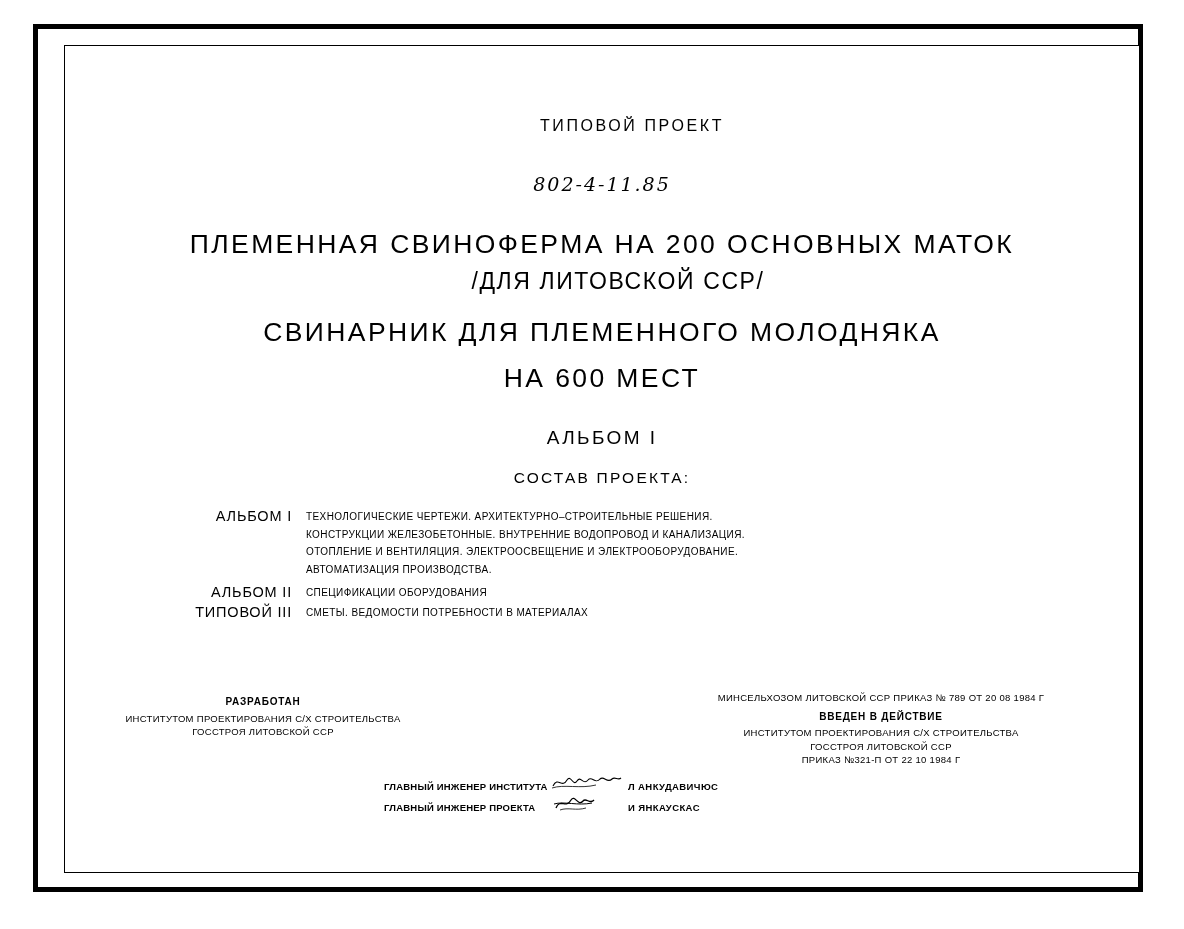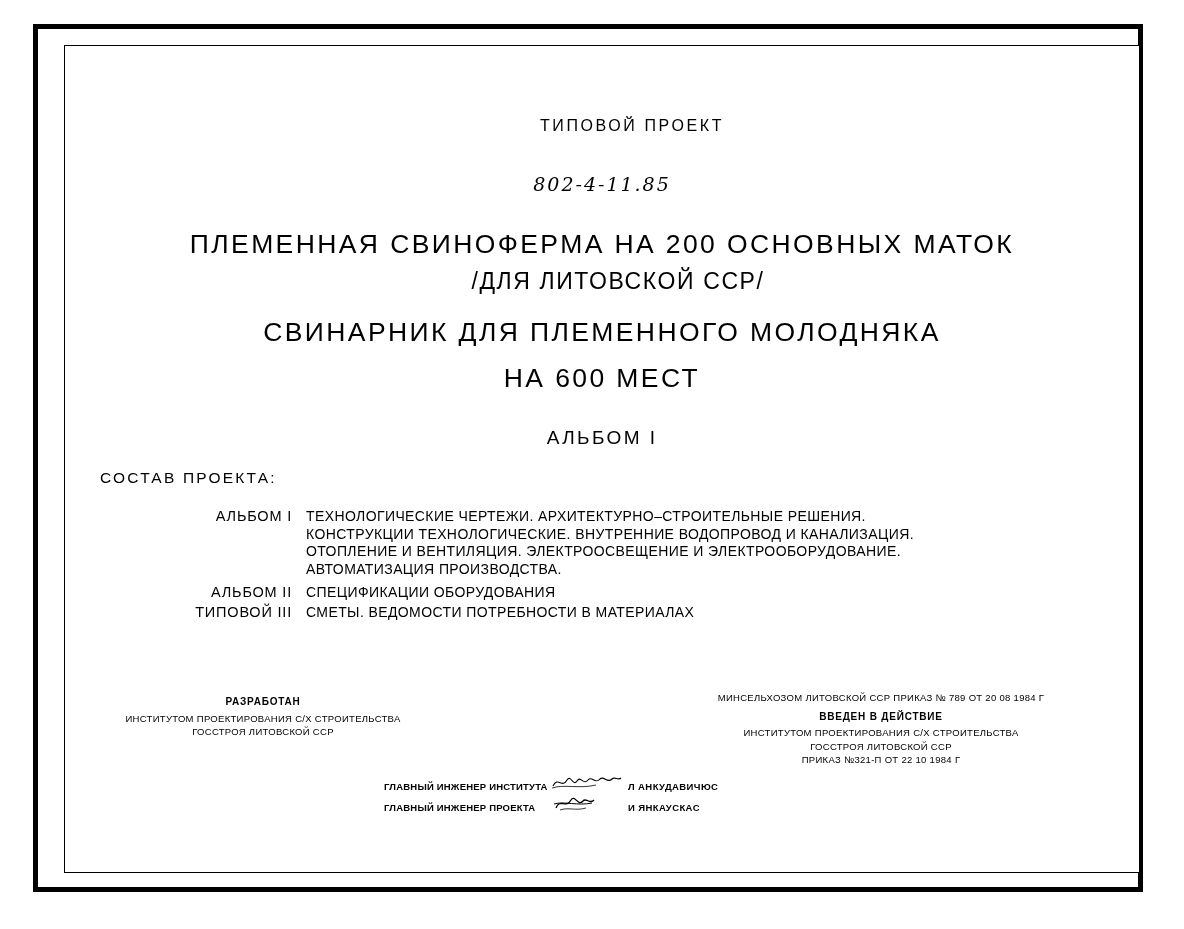--- a/index.html
+++ b/index.html
@@ -114,24 +114,23 @@
     text-align: center;
     font-size: 19px;
     letter-spacing: 2.4px;
   }
 
   .sostav-title {
     position: absolute;
     top: 424px;
     left: 0;
     width: 100%;
-    text-align: left;
+    text-align: center;
     font-size: 15.5px;
     letter-spacing: 2.2px;
-    padding-left: 36px;
   }
 
   .composition {
     position: absolute;
     top: 463px;
     left: 130px;
     width: 820px;
     font-size: 13.5px;
     letter-spacing: 0.6px;
     line-height: 17.5px;
@@ -145,21 +144,21 @@
     width: 112px;
     flex: 0 0 112px;
     text-align: right;
     padding-right: 14px;
     box-sizing: border-box;
     font-size: 14.5px;
     letter-spacing: 0.8px;
   }
   .comp-val {
     flex: 1 1 auto;
-    font-size: 14px;
+    font-size: 10px;
     letter-spacing: 0.4px;
   }
   .comp-row.tight { margin-bottom: 0; }
   .comp-row.second { margin-top: 6px; }
 
   
   .razrabotan {
     position: absolute;
     left: 34px;
     top: 650px;
@@ -263,21 +262,21 @@
     <div class="album-title">АЛЬБОМ I</div>
 
     <div class="sostav-title">СОСТАВ ПРОЕКТА:</div>
 
     <div class="composition">
 
       <div class="comp-row tight">
         <div class="comp-key">АЛЬБОМ I</div>
         <div class="comp-val">
           <div>ТЕХНОЛОГИЧЕСКИЕ ЧЕРТЕЖИ. АРХИТЕКТУРНО–СТРОИТЕЛЬНЫЕ РЕШЕНИЯ.</div>
-          <div>КОНСТРУКЦИИ ТЕХНОЛОГИЧЕСКИЕ. ВНУТРЕННИЕ ВОДОПРОВОД И КАНАЛИЗАЦИЯ.</div>
+          <div>КОНСТРУКЦИИ ЖЕЛЕЗОБЕТОННЫЕ. ВНУТРЕННИЕ ВОДОПРОВОД И КАНАЛИЗАЦИЯ.</div>
           <div>ОТОПЛЕНИЕ И ВЕНТИЛЯЦИЯ. ЭЛЕКТРООСВЕЩЕНИЕ И ЭЛЕКТРООБОРУДОВАНИЕ.</div>
           <div>АВТОМАТИЗАЦИЯ ПРОИЗВОДСТВА.</div>
         </div>
       </div>
 
       <div class="comp-row second">
         <div class="comp-key">АЛЬБОМ II</div>
         <div class="comp-val">СПЕЦИФИКАЦИИ ОБОРУДОВАНИЯ</div>
       </div>
 

